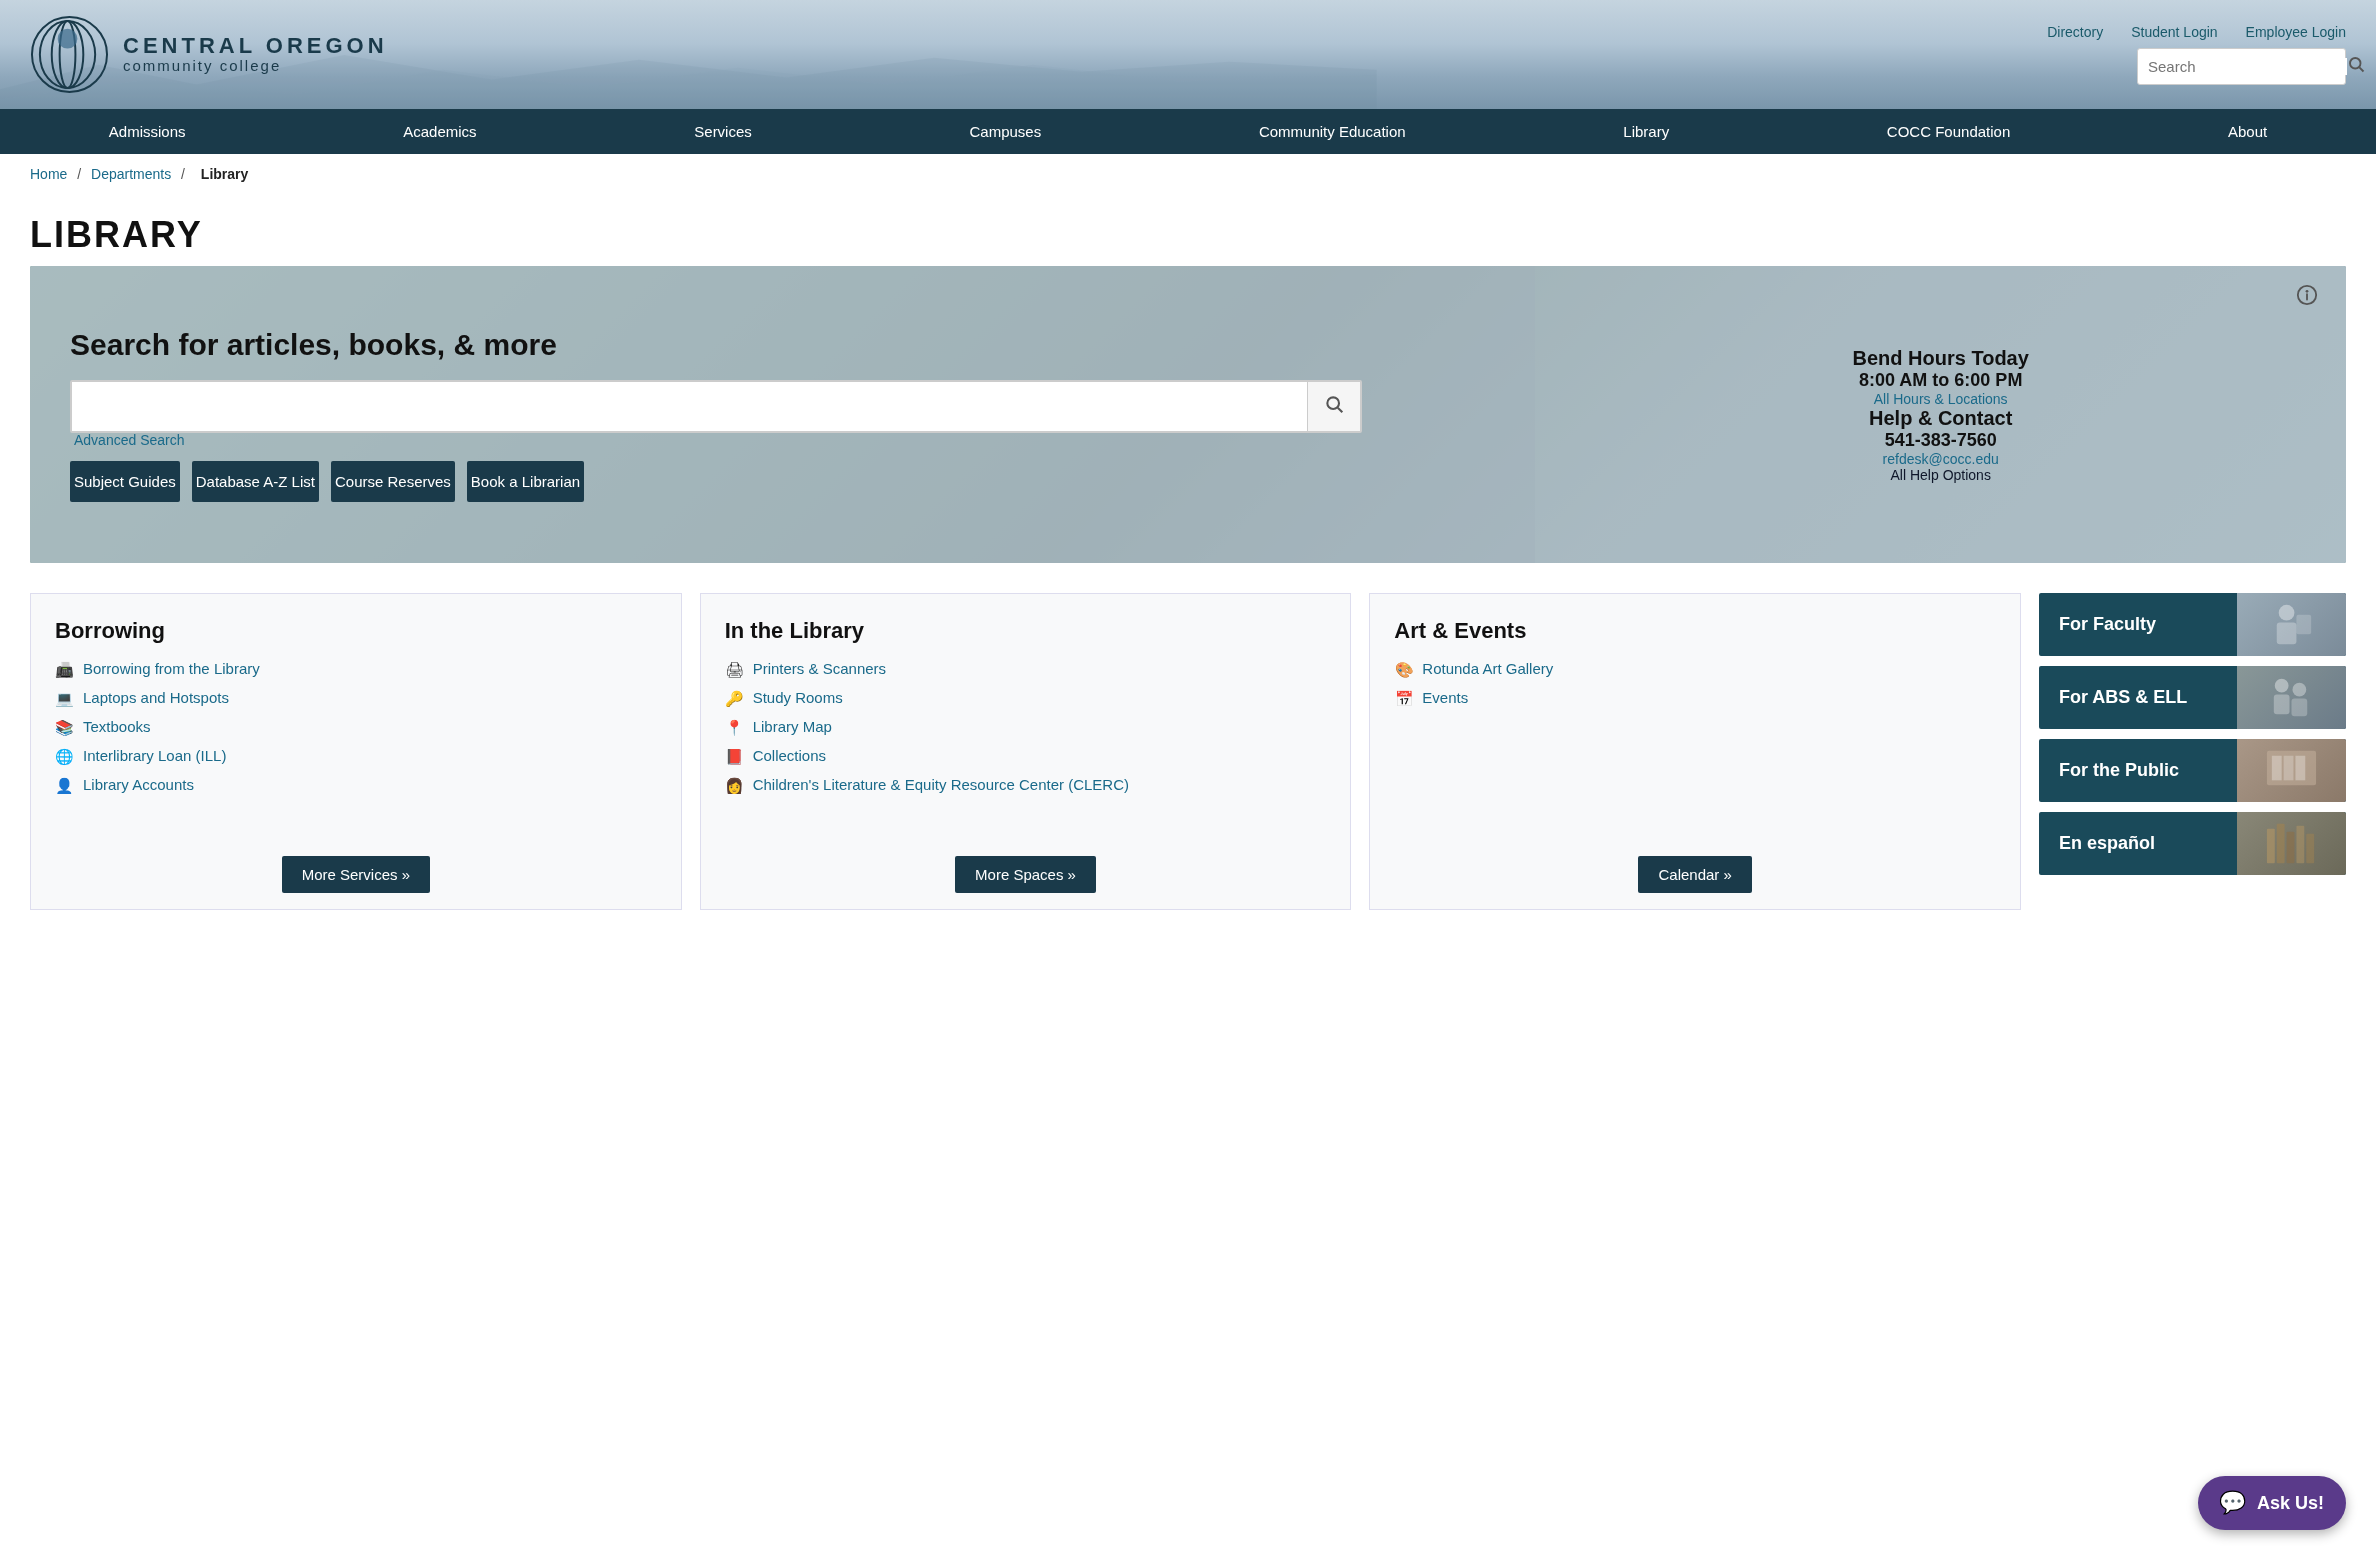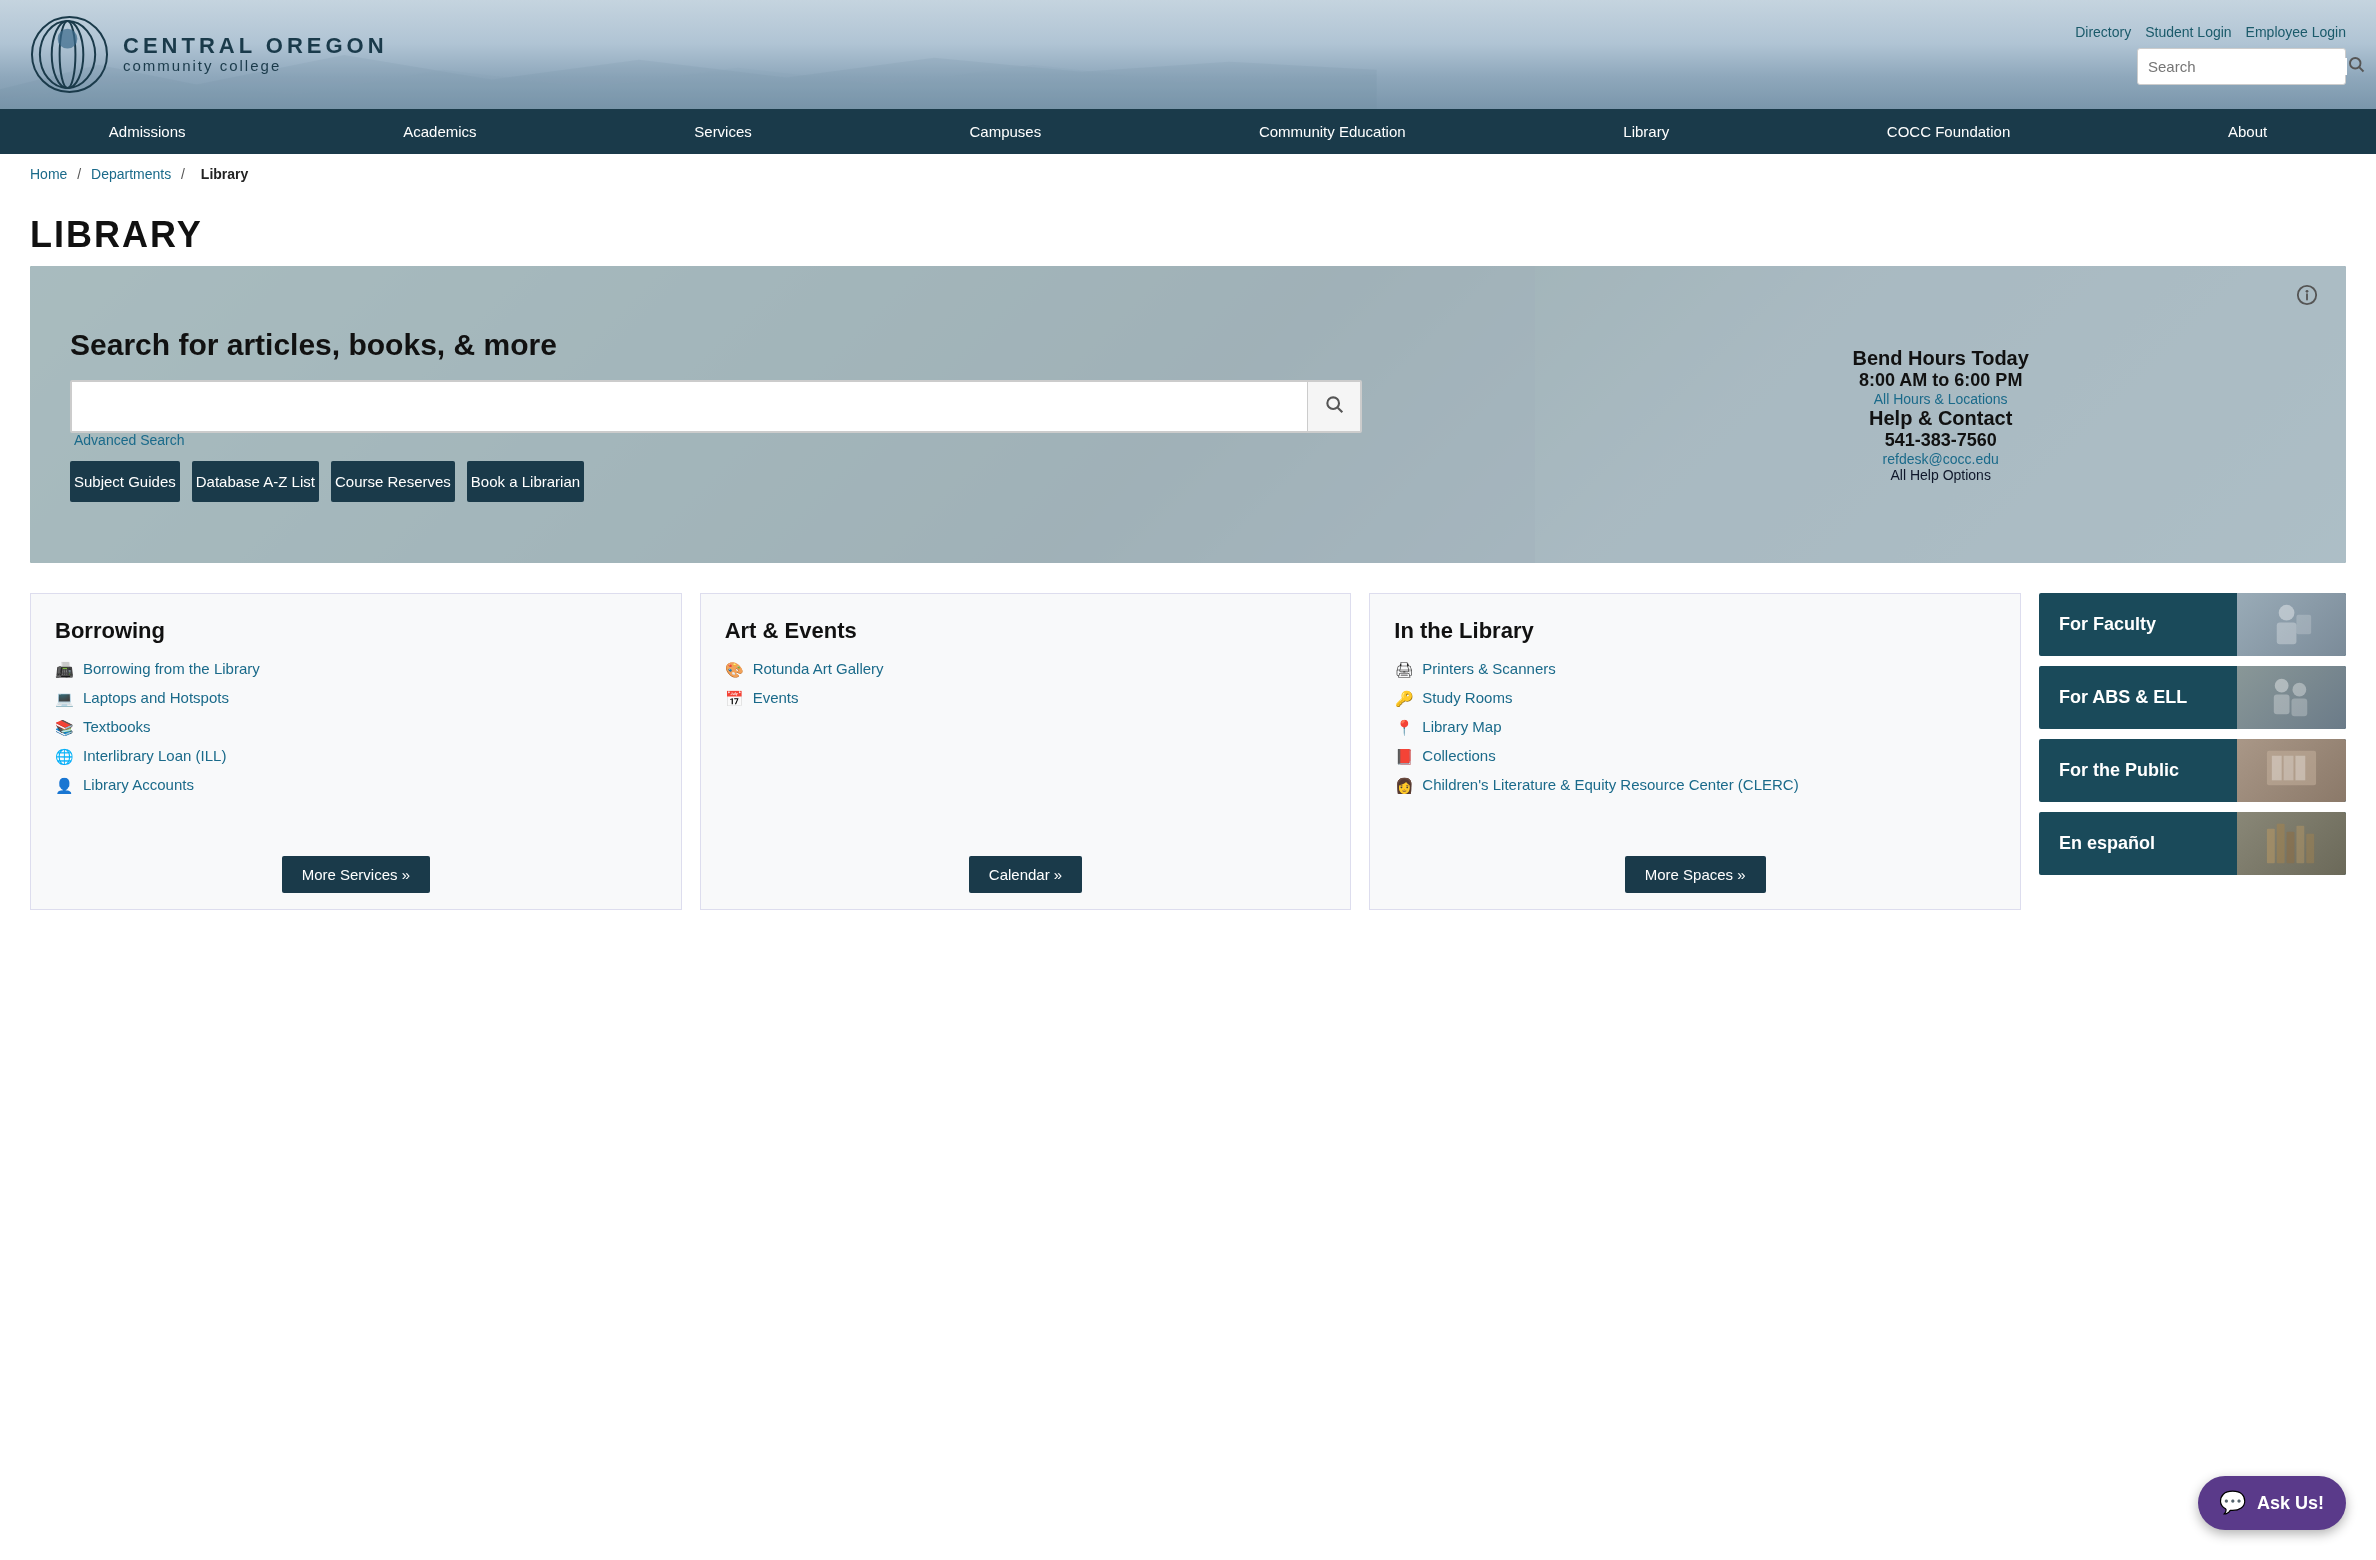--- a/index.html
+++ b/index.html
@@ -51,21 +51,21 @@
     }
     .header-right {
       display: flex;
       flex-direction: column;
       align-items: flex-end;
       gap: 8px;
       z-index: 1;
     }
     .top-links {
       display: flex;
-      gap: 14px;
+      gap: 28px;
       align-items: center;
     }
     .top-links a {
       color: #1a5a6a;
       text-decoration: none;
       font-size: 14px;
     }
     .search-bar {
       display: flex;
       align-items: center;
@@ -510,59 +510,59 @@
       </li>
       <li>
         <span class="card-icon">👤</span>
         <a href="#">Library Accounts</a>
       </li>
     </ul>
     <button class="card-btn">More Services »</button>
   </div>
 
   <div class="card">
+    <h2>In the Library</h2>
+    <ul>
+      <li>
+        <span class="card-icon">🖨</span>
+        <a href="#">Printers &amp; Scanners</a>
+      </li>
+      <li>
+        <span class="card-icon">🔑</span>
+        <a href="#">Study Rooms</a>
+      </li>
+      <li>
+        <span class="card-icon">📍</span>
+        <a href="#">Library Map</a>
+      </li>
+      <li>
+        <span class="card-icon">📕</span>
+        <a href="#">Collections</a>
+      </li>
+      <li>
+        <span class="card-icon">👩</span>
+        <a href="#">Children's Literature &amp; Equity Resource Center (CLERC)</a>
+      </li>
+    </ul>
+    <button class="card-btn">More Spaces »</button>
+  </div>
+
+  <div class="card">
     <h2>Art &amp; Events</h2>
     <ul>
       <li>
         <span class="card-icon">🎨</span>
         <a href="#">Rotunda Art Gallery</a>
       </li>
       <li>
         <span class="card-icon">📅</span>
         <a href="#">Events</a>
       </li>
     </ul>
     <button class="card-btn">Calendar »</button>
-  </div>
-
-  <div class="card">
-    <h2>In the Library</h2>
-    <ul>
-      <li>
-        <span class="card-icon">🖨</span>
-        <a href="#">Printers &amp; Scanners</a>
-      </li>
-      <li>
-        <span class="card-icon">🔑</span>
-        <a href="#">Study Rooms</a>
-      </li>
-      <li>
-        <span class="card-icon">📍</span>
-        <a href="#">Library Map</a>
-      </li>
-      <li>
-        <span class="card-icon">📕</span>
-        <a href="#">Collections</a>
-      </li>
-      <li>
-        <span class="card-icon">👩</span>
-        <a href="#">Children's Literature &amp; Equity Resource Center (CLERC)</a>
-      </li>
-    </ul>
-    <button class="card-btn">More Spaces »</button>
   </div>
 
   <div class="side-panels">
     <div class="side-panel">
       <span class="side-panel-label">For Faculty</span>
       <div class="side-panel-img img-faculty">
         <svg width="59" height="59" viewBox="0 0 60 60">
           <circle cx="25" cy="18" r="8" fill="rgba(255,255,255,0.4)"></circle>
           <rect x="15" y="28" width="20" height="22" rx="3" fill="rgba(255,255,255,0.3)"></rect>
           <rect x="35" y="20" width="15" height="20" rx="2" fill="rgba(255,255,255,0.2)"></rect>

